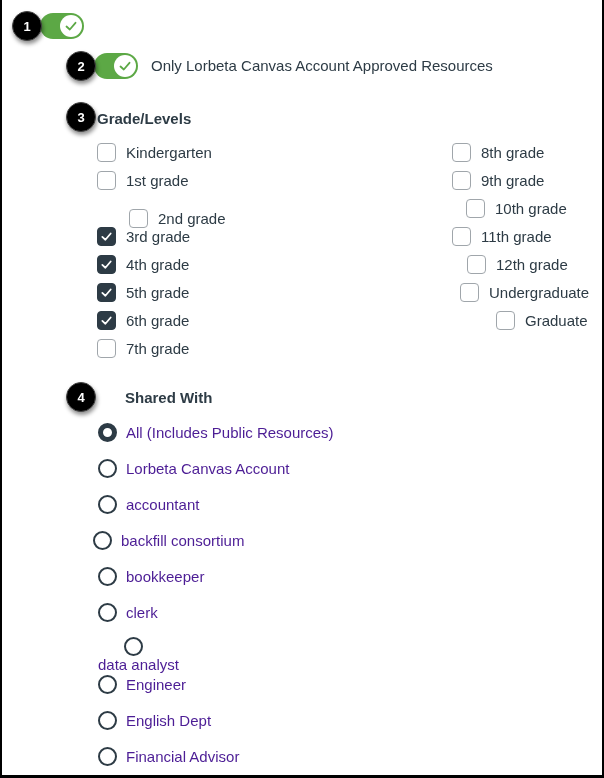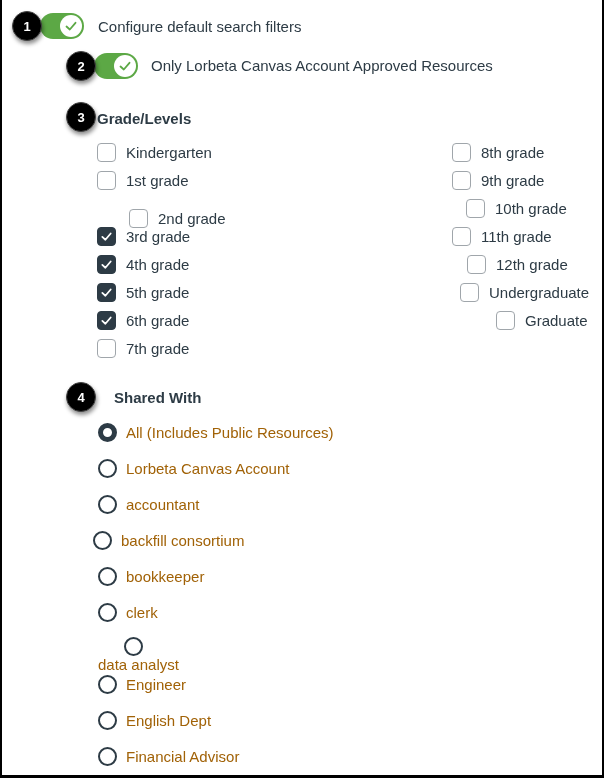--- a/index.html
+++ b/index.html
@@ -39,36 +39,35 @@
     .cb.checked { background: #2d3b45; border-color: #2d3b45; }
     .cb-label { font-size: 15px; color: #2d3b45; white-space: nowrap; }
     .rd-row {
       position: absolute; display: flex; align-items: center; height: 22px; cursor: pointer;
     }
     .rd {
       width: 19px; height: 19px; border: 2px solid #2d3b45; border-radius: 50%;
       background: #fff; margin-right: 9px; flex-shrink: 0; position: relative;
     }
     .rd.checked { border: 5px solid #2d3b45; }
-    .rd-label { font-size: 15px; color: #a16207; white-space: nowrap; }
+    .rd-label { font-size: 15px; color: #4c1d95; white-space: nowrap; }
   </style>
 </head>
 <body>
 
 <div class="frame">
 
   <div class="badge" style="left:10px; top:11px;">1</div>
   <div class="toggle" style="left:38px; top:13px;">
     <div class="knob">
       <svg width="14" height="14" viewBox="0 0 14 14">
           <path d="M2.5 7.5 L5.8 10.5 L11.5 3.8" fill="none" stroke="#5ca845" stroke-width="1.8" stroke-linecap="round" stroke-linejoin="round"></path>
         </svg>
     </div>
   </div>
-  <div class="toggle-label" style="left:96px; top:18px;">Configure default search filters</div>
 
   <div class="badge" style="left:64px; top:51px;">2</div>
   <div class="toggle" style="left:92px; top:53px;">
     <div class="knob">
       <svg width="14" height="14" viewBox="0 0 14 14">
           <path d="M2.5 7.5 L5.8 10.5 L11.5 3.8" fill="none" stroke="#5ca845" stroke-width="1.8" stroke-linecap="round" stroke-linejoin="round"></path>
         </svg>
     </div>
   </div>
   <div class="toggle-label" style="left:149px; top:57px;">Only Lorbeta Canvas Account Approved Resources</div>
@@ -151,21 +150,21 @@
         <span class="cb"></span>
         <span class="cb-label">Undergraduate</span>
       </div>
       <div class="cb-row" style="left: 450px; top: 309px; margin-left: 44px;">
         <span class="cb"></span>
         <span class="cb-label">Graduate</span>
       </div>
     </div>
 
   <div class="badge" style="left:64px; top:382px;">4</div>
-  <div class="heading" style="left:90px; top:389px;padding-left:22px;">Shared With</div>
+  <div class="heading" style="left:101px; top:389px;padding-left:22px;">Shared With</div>
 
   <div id="shared-list">
       <div class="rd-row" style="left: 96px; top: 421px;">
         <span class="rd checked"></span>
         <span class="rd-label">All (Includes Public Resources)</span>
       </div>
       <div class="rd-row" style="left: 96px; top: 457px;">
         <span class="rd"></span>
         <span class="rd-label">Lorbeta Canvas Account</span>
       </div>

